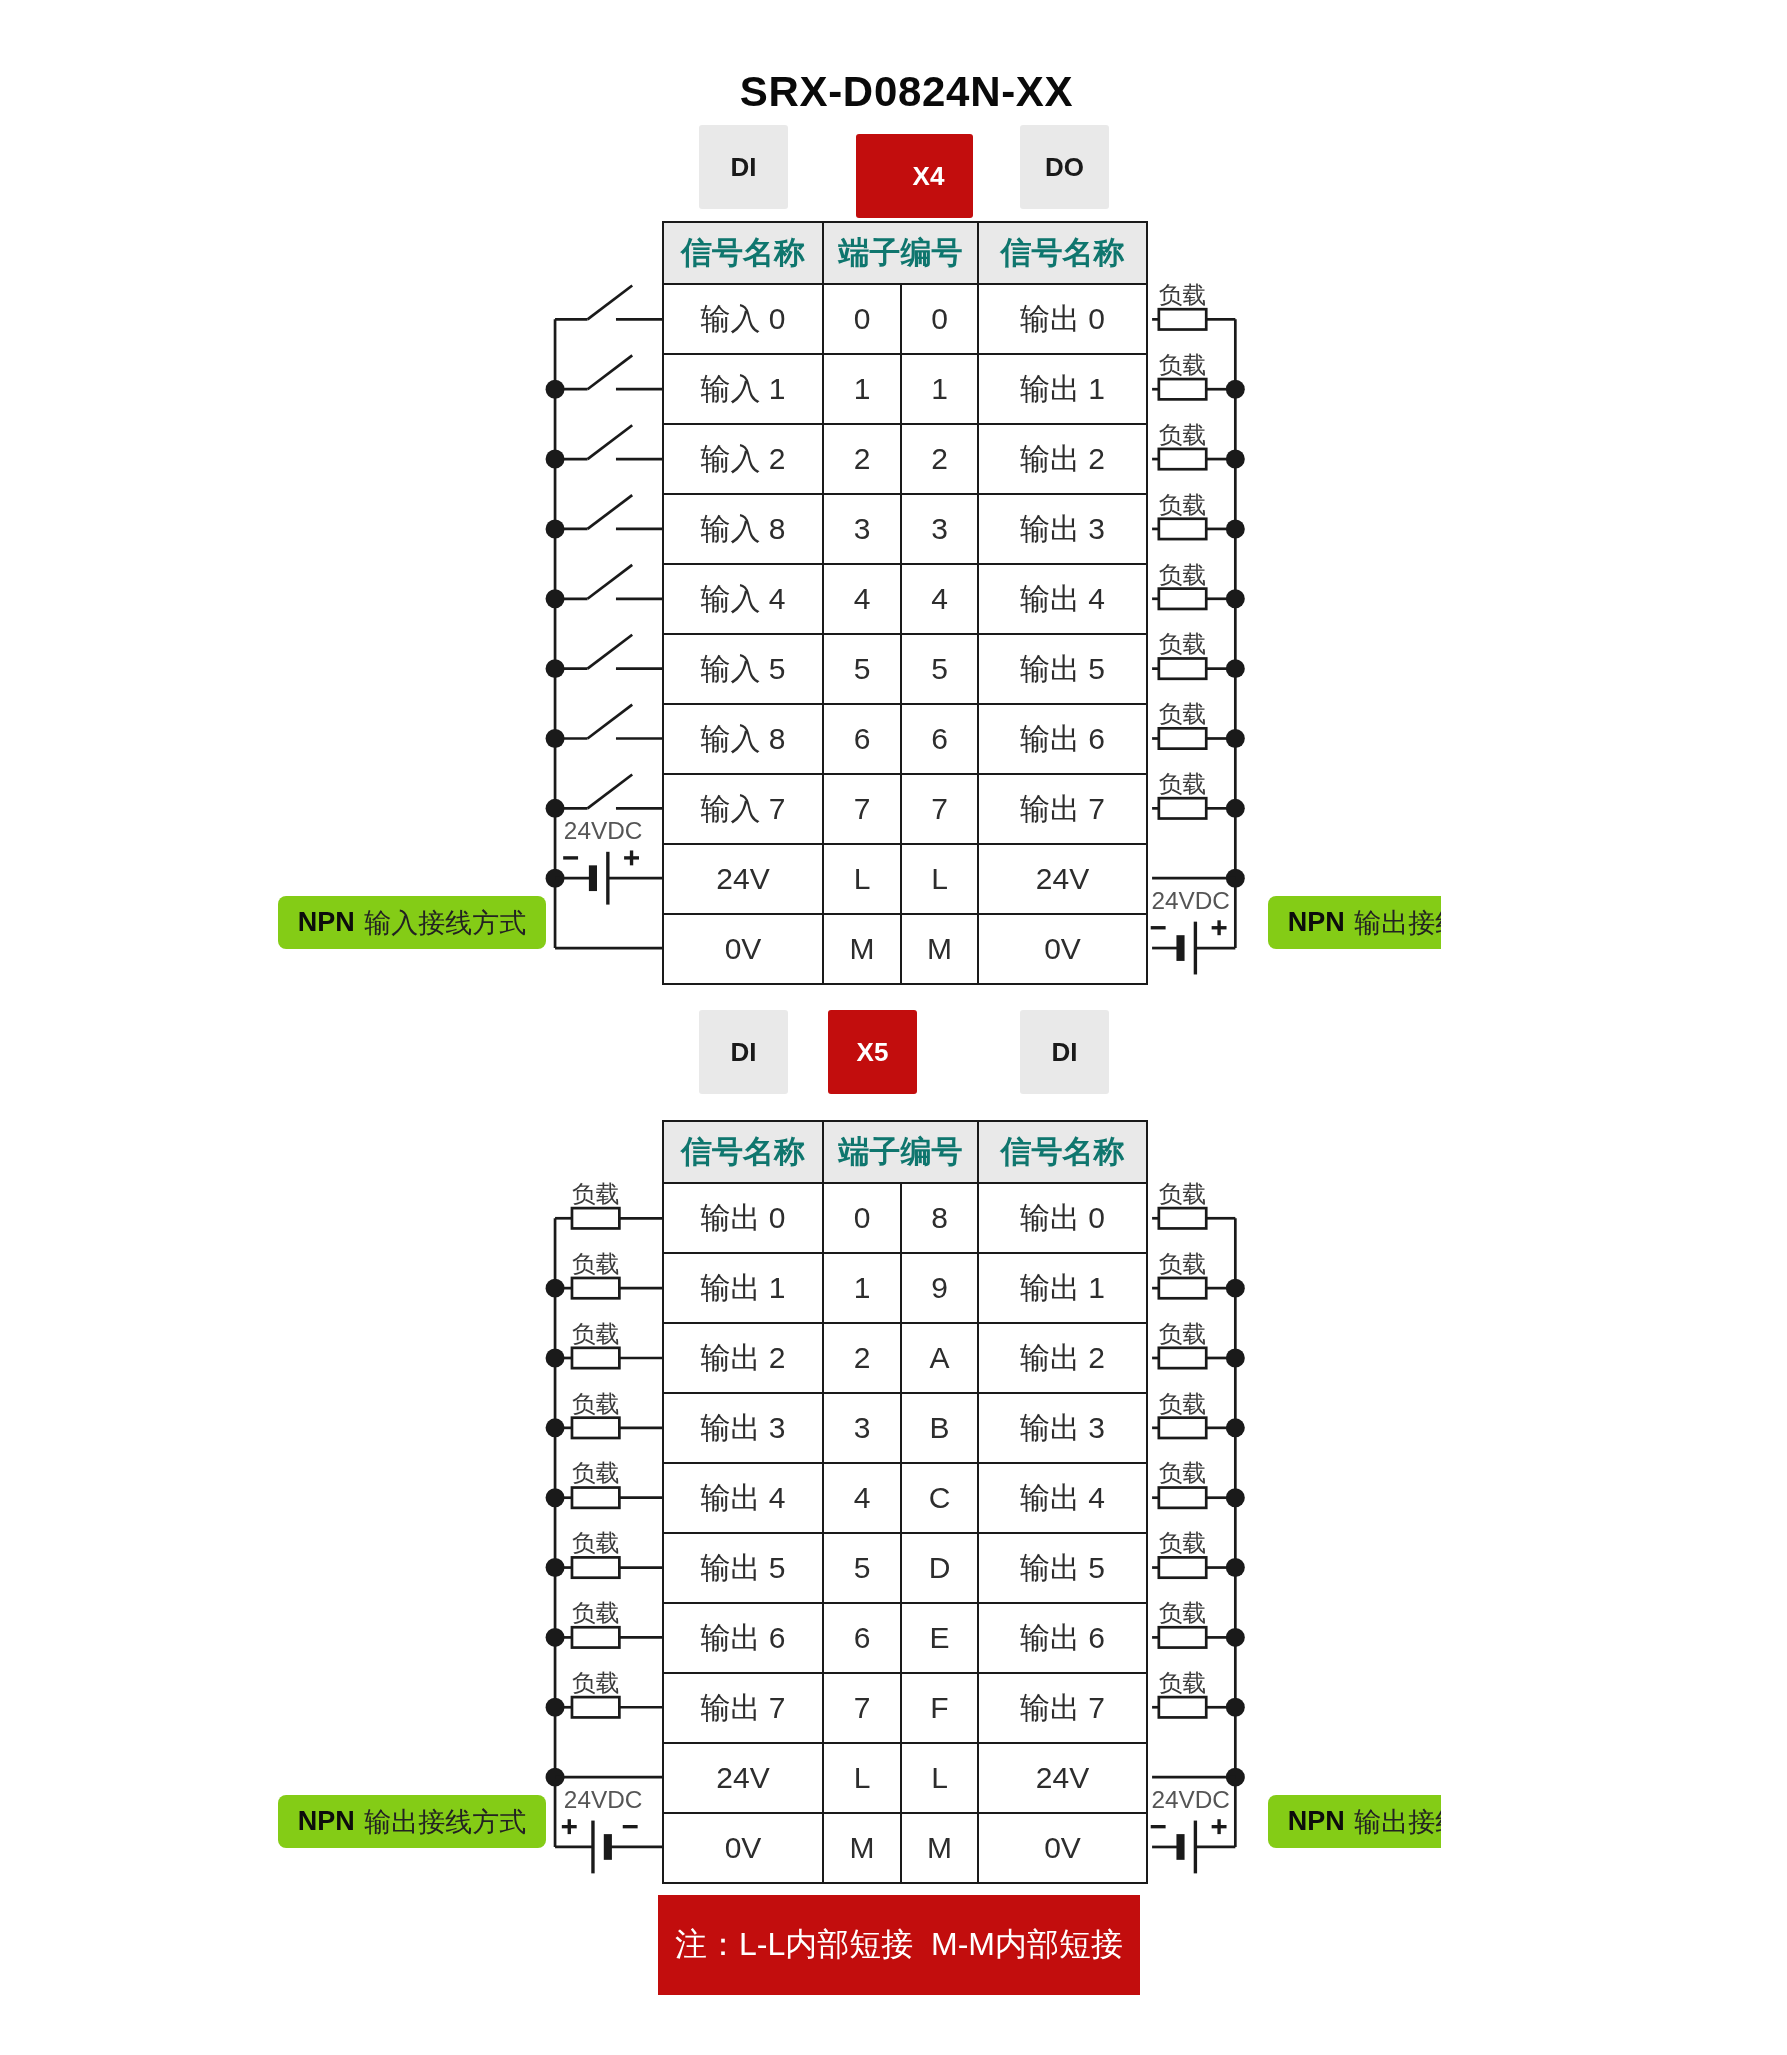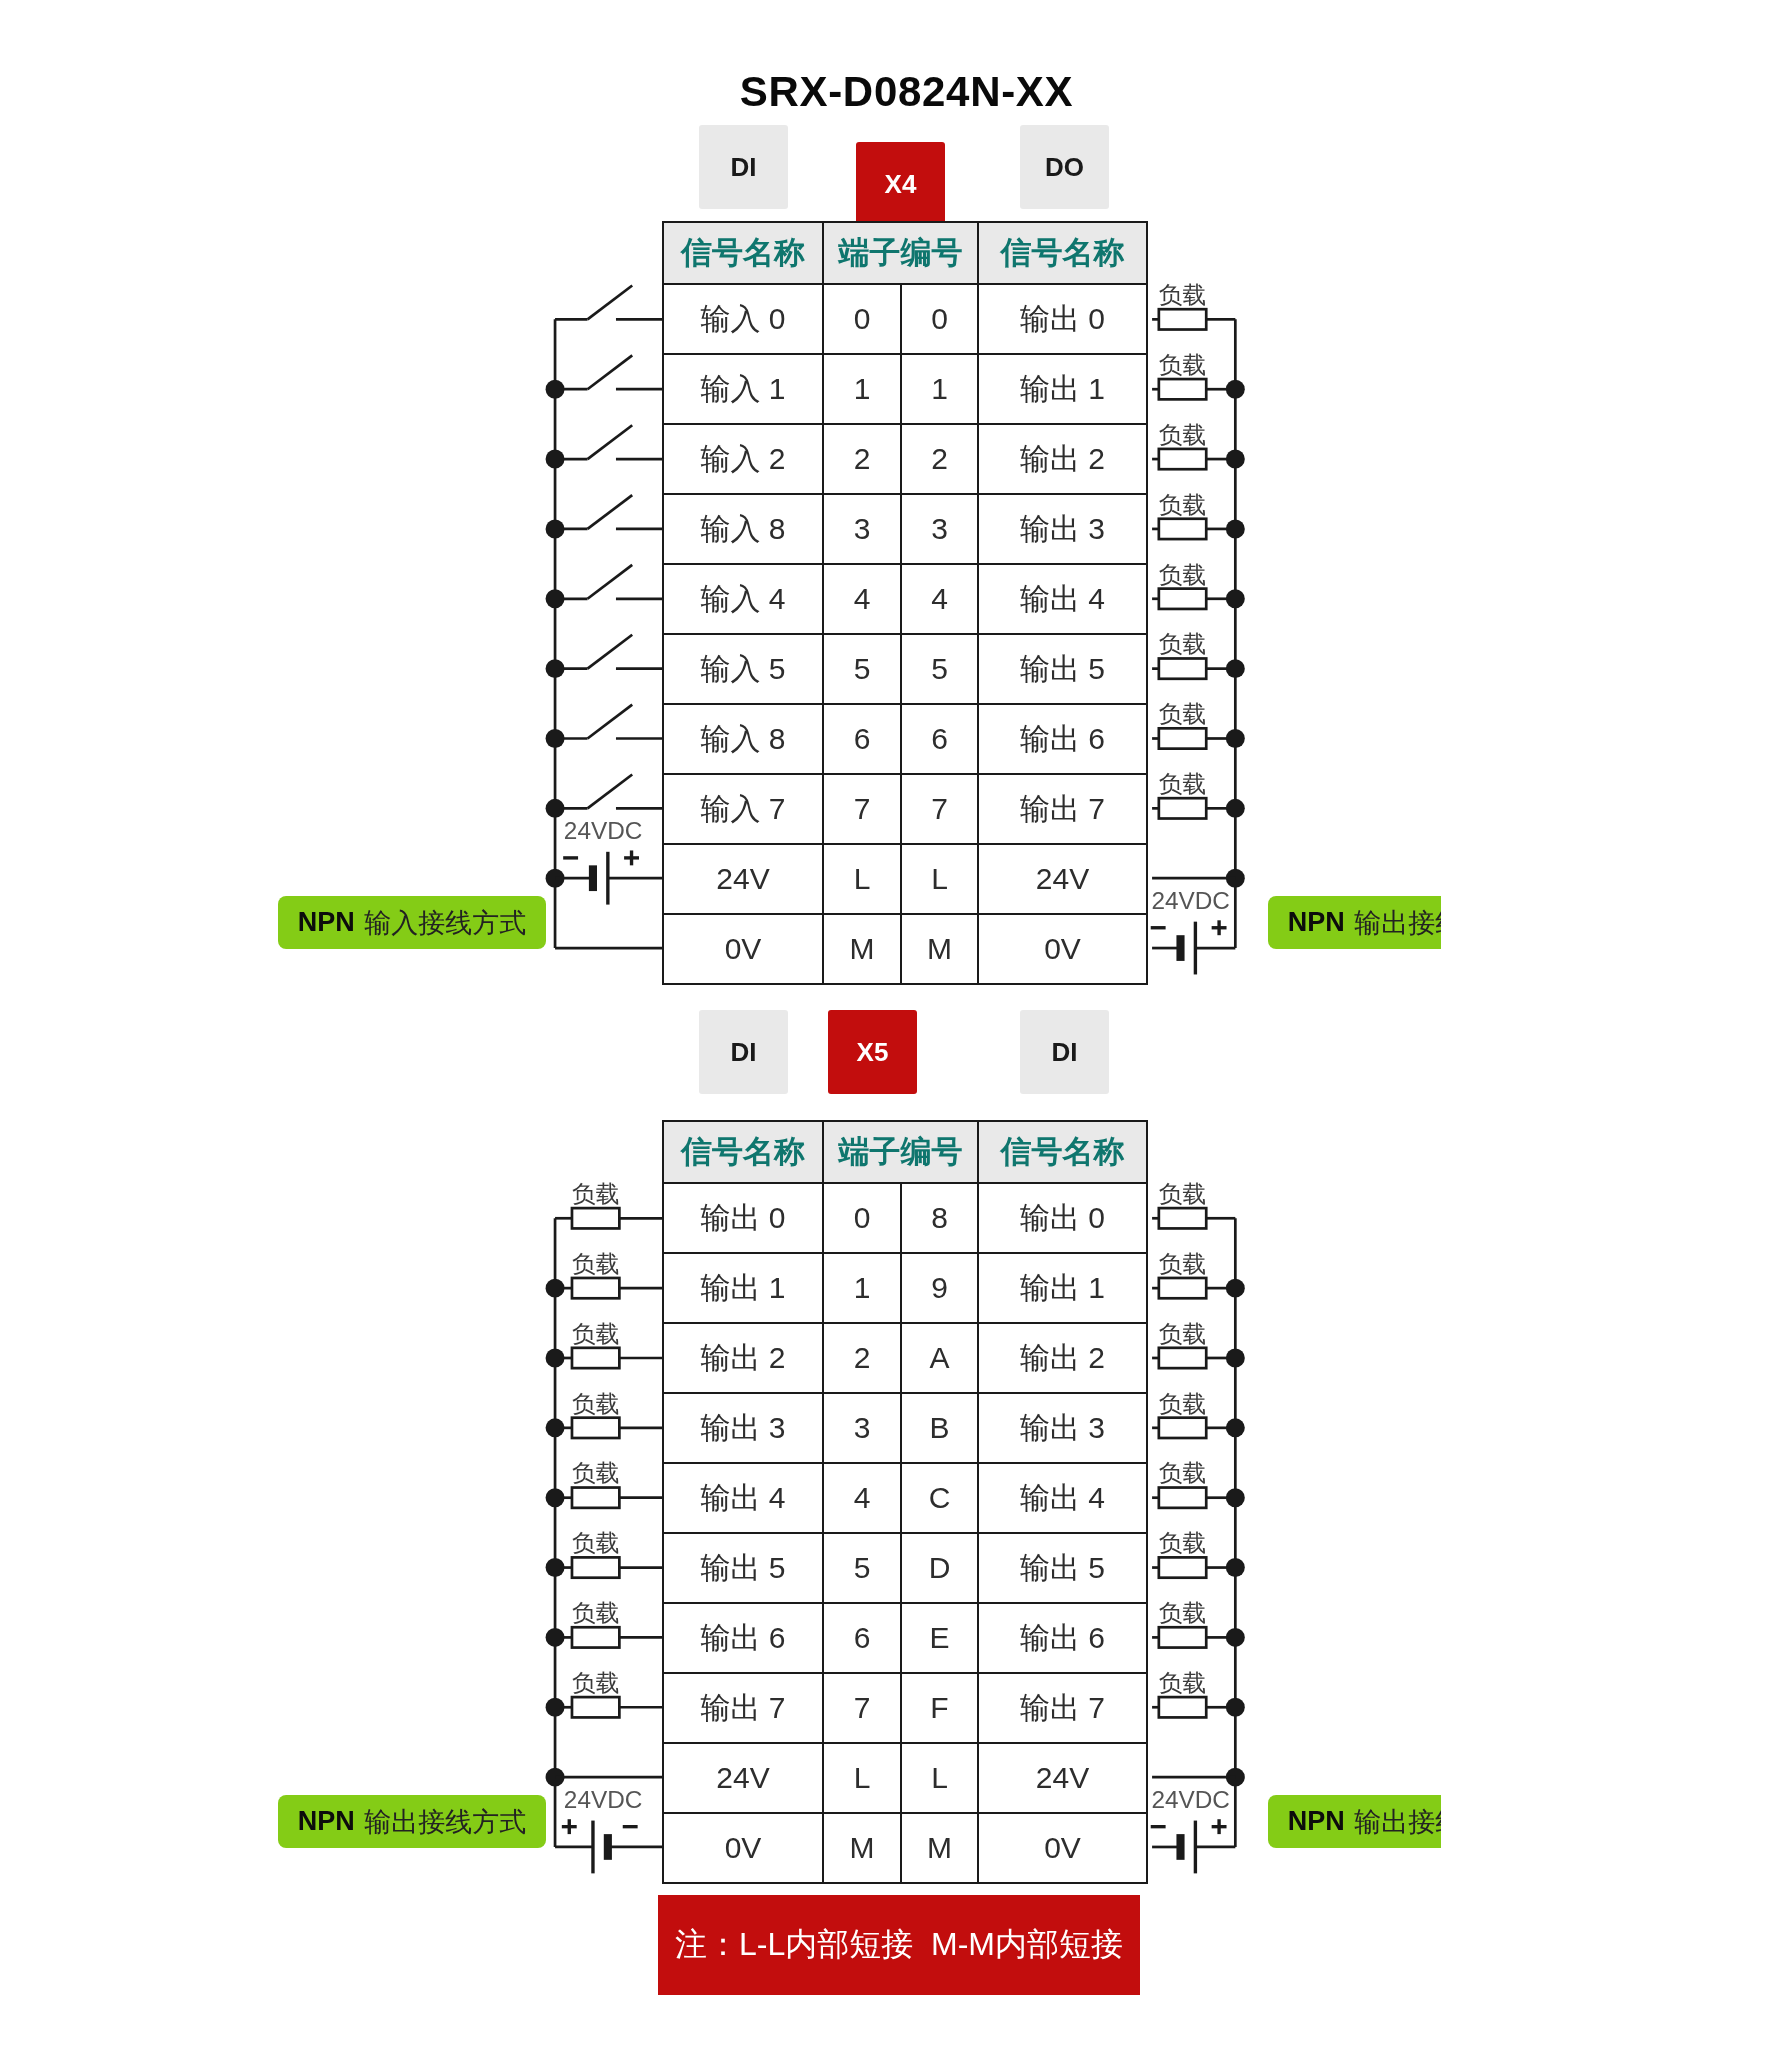--- a/index.html
+++ b/index.html
@@ -223,21 +223,21 @@
         <line x1="1702" y1="2728.4" x2="1744" y2="2728.4" stroke="#1a1a1a" stroke-width="4"></line>
         <line x1="1766" y1="2728.4" x2="1825" y2="2728.4" stroke="#1a1a1a" stroke-width="4"></line>
         <line x1="1744" y1="2709.4" x2="1744" y2="2747.4" stroke="#1a1a1a" stroke-width="12"></line>
         <line x1="1766" y1="2689.4" x2="1766" y2="2767.4" stroke="#1a1a1a" stroke-width="5"></line>
         <line x1="1700" y1="2698.4" x2="1722" y2="2698.4" stroke="#1a1a1a" stroke-width="5"></line>
         <line x1="1790" y1="2698.4" x2="1812" y2="2698.4" stroke="#1a1a1a" stroke-width="5"></line>
         <line x1="1801" y1="2687.4" x2="1801" y2="2709.4" stroke="#1a1a1a" stroke-width="5"></line>
         <text x="1759" y="2670.4" text-anchor="middle" font-size="36" fill="#555" font-weight="normal">24VDC</text>
       </svg>
       <div class="badge gray" style="left: 699px; top: 125px;">DI</div>
-      <div class="badge red" style="left: 856px; top: 142px;">X4</div>
+      <div class="badge red" style="left: 856px; top: 134px; padding-left: 28px;">X4</div>
       <div class="badge gray" style="left: 1020px; top: 125px;">DO</div>
       <table class="sigtable" style="left: 662px; top: 221px;">
         <colgroup>
           <col width="160">
           <col width="78">
           <col width="77">
           <col width="169">
         </colgroup>
         <thead>
           <tr>

